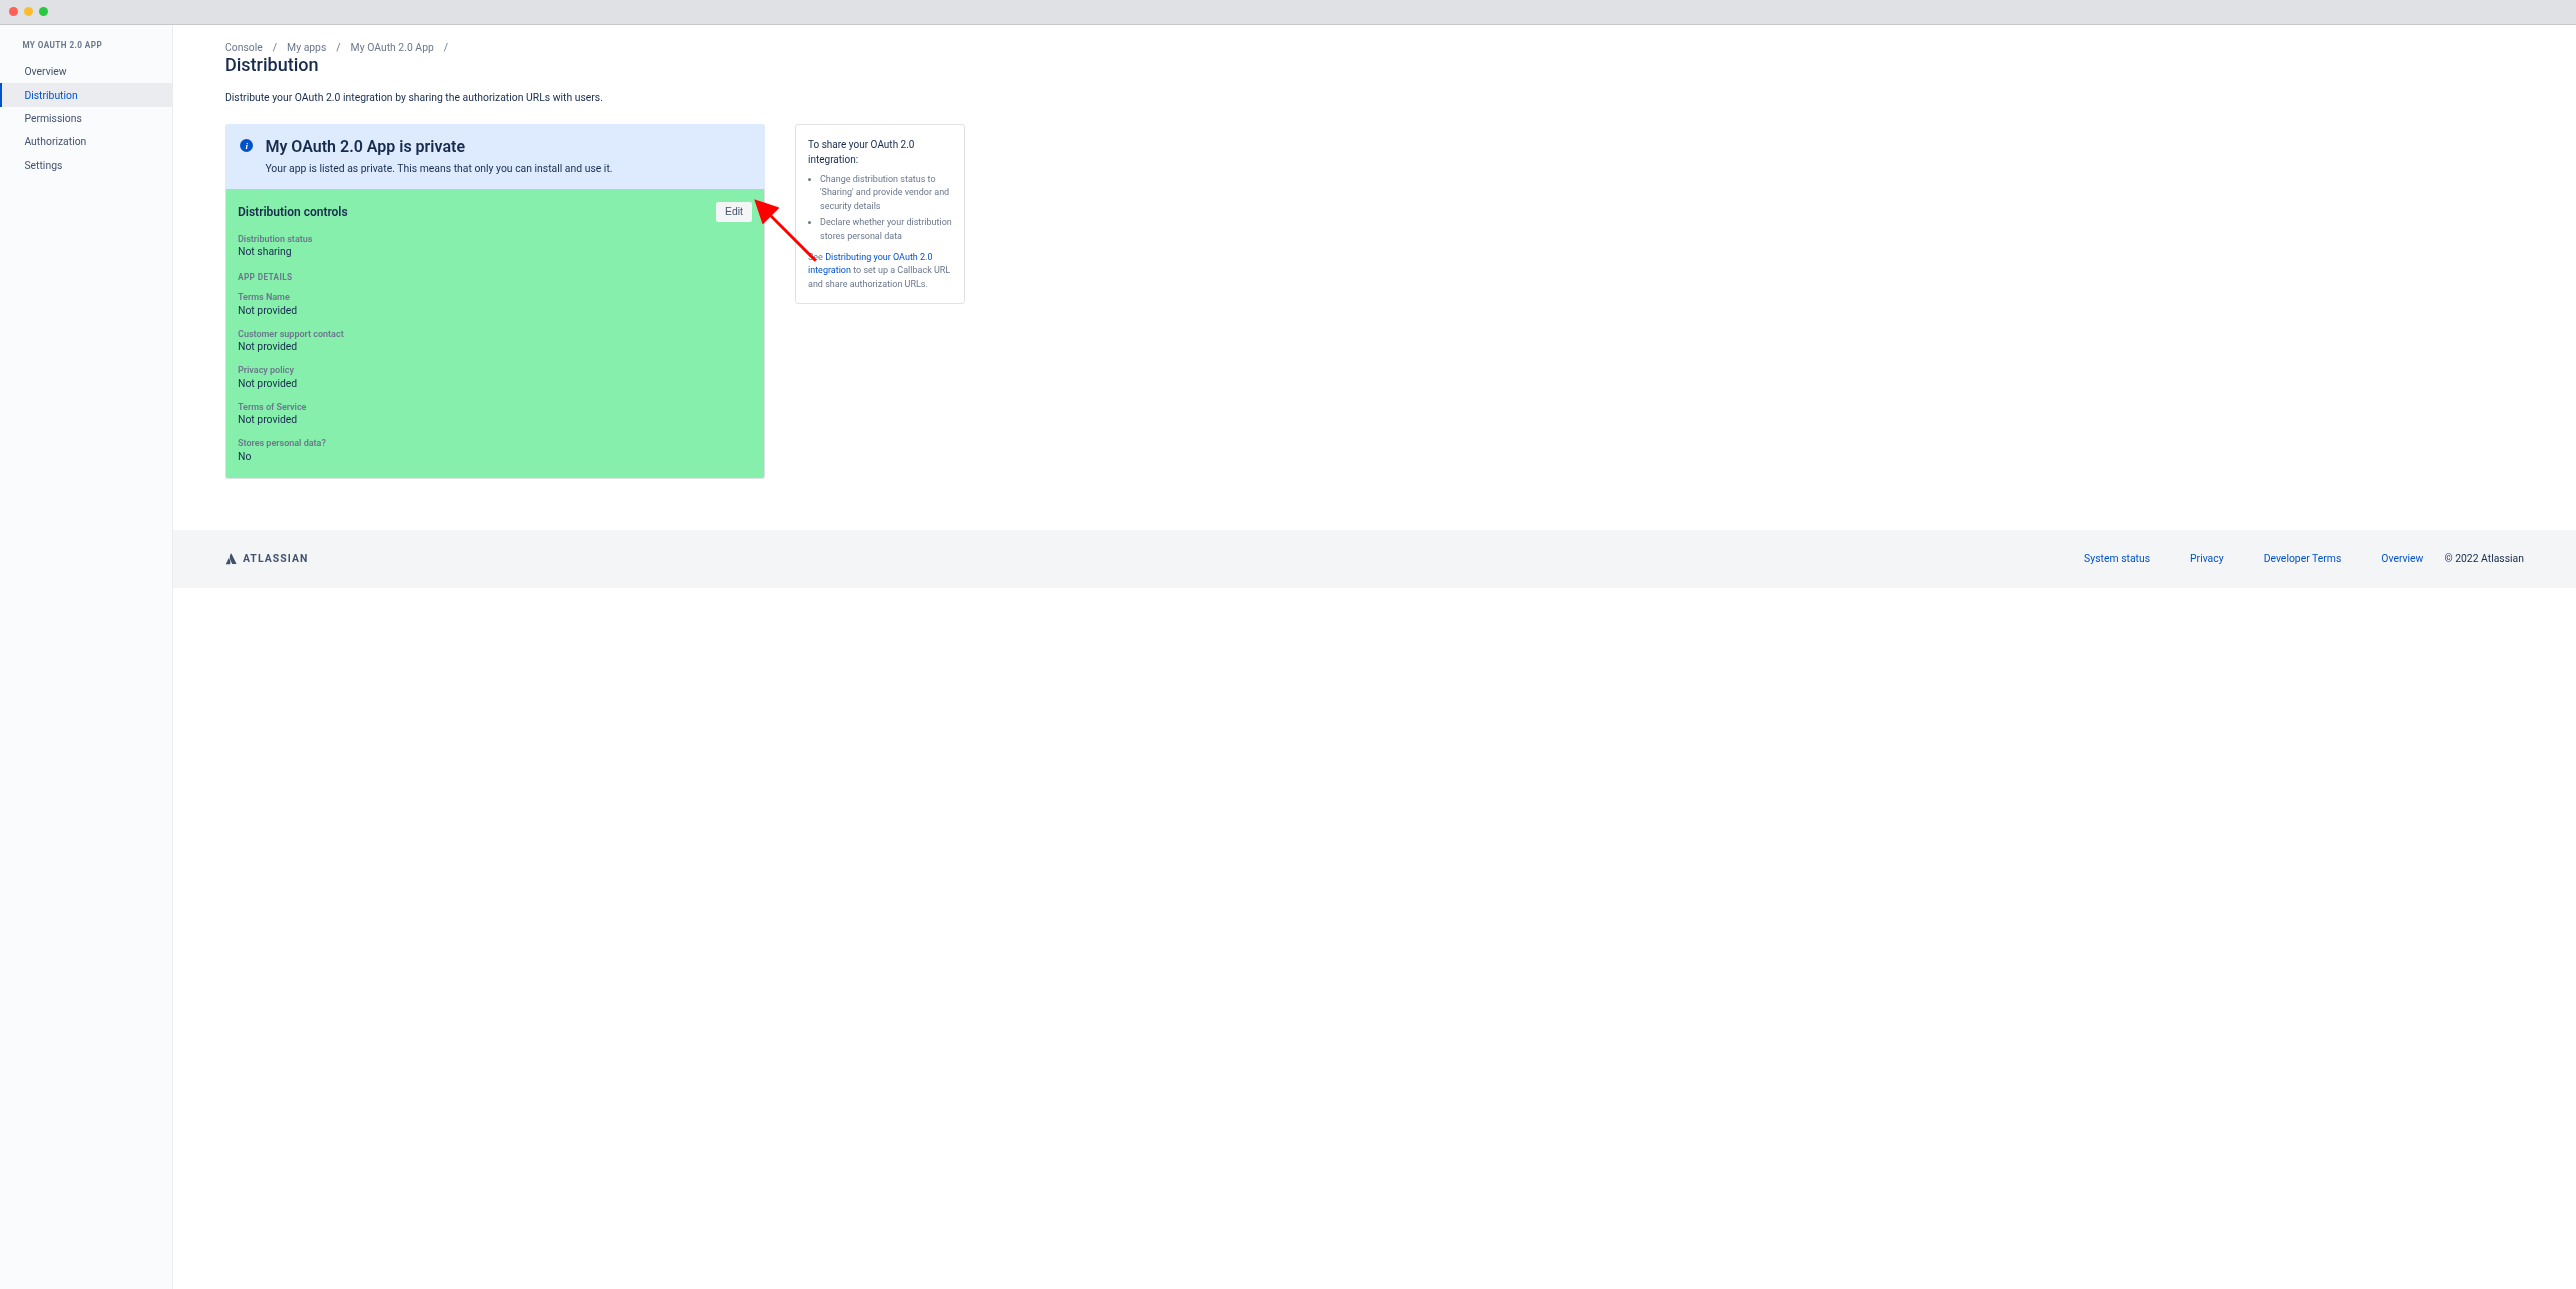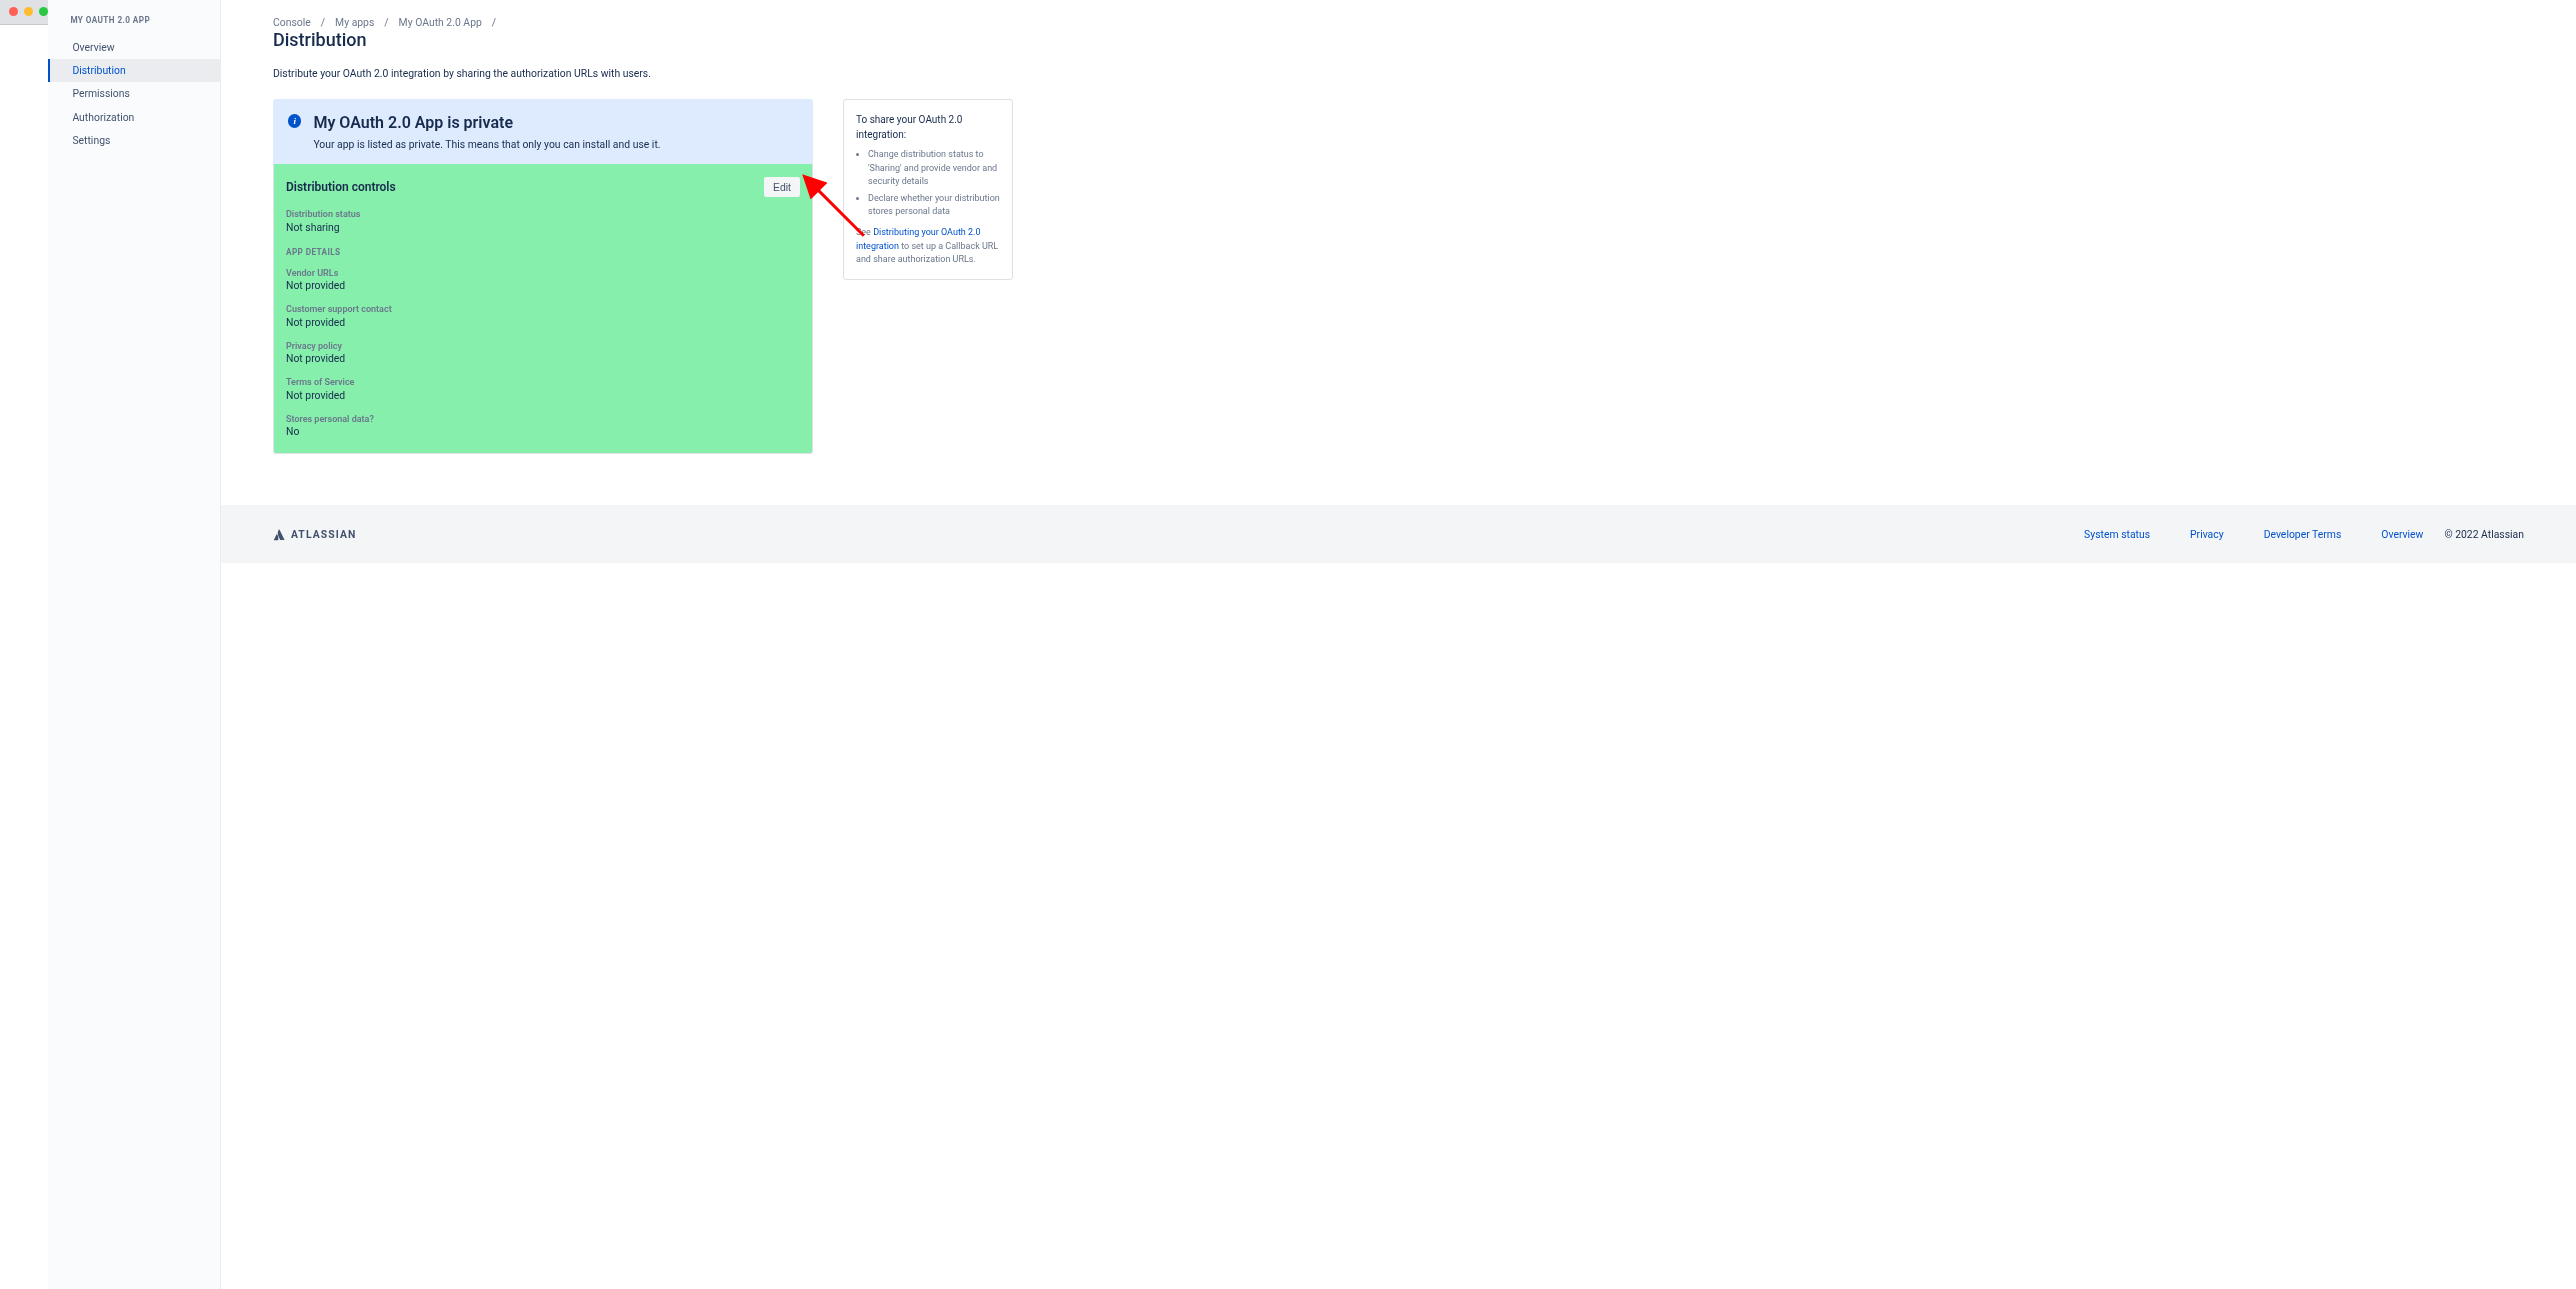--- a/index.html
+++ b/index.html
@@ -10,21 +10,21 @@
     body {
       font-family: -apple-system, BlinkMacSystemFont, 'Segoe UI', Roboto, Helvetica, Arial, sans-serif;
       background: #fff;
       color: #172B4D;
       font-size: 10.4px;
     }
     .window {
       width: 100%;
       height: 100vh;
       display: flex;
-      flex-direction: row;
+      flex-direction: column;
     }
     .titlebar {
       height: 24.6px;
       background: #DFE1E5;
       border-bottom: 0.7px solid #c7c7c7;
       display: flex;
       align-items: center;
       padding-left: 9px;
       gap: 6px;
     }
@@ -322,21 +322,21 @@
               </div>
 
               <div class="field">
                 <div class="field-label">Distribution status</div>
                 <div class="field-value">Not sharing</div>
               </div>
 
               <div class="section-label">APP DETAILS</div>
 
               <div class="field">
-                <div class="field-label">Vendor URLs</div>
+                <div class="field-label">Terms Name</div>
                 <div class="field-value">Not provided</div>
               </div>
               <div class="field">
                 <div class="field-label">Customer support contact</div>
                 <div class="field-value">Not provided</div>
               </div>
               <div class="field">
                 <div class="field-label">Privacy policy</div>
                 <div class="field-value">Not provided</div>
               </div>

